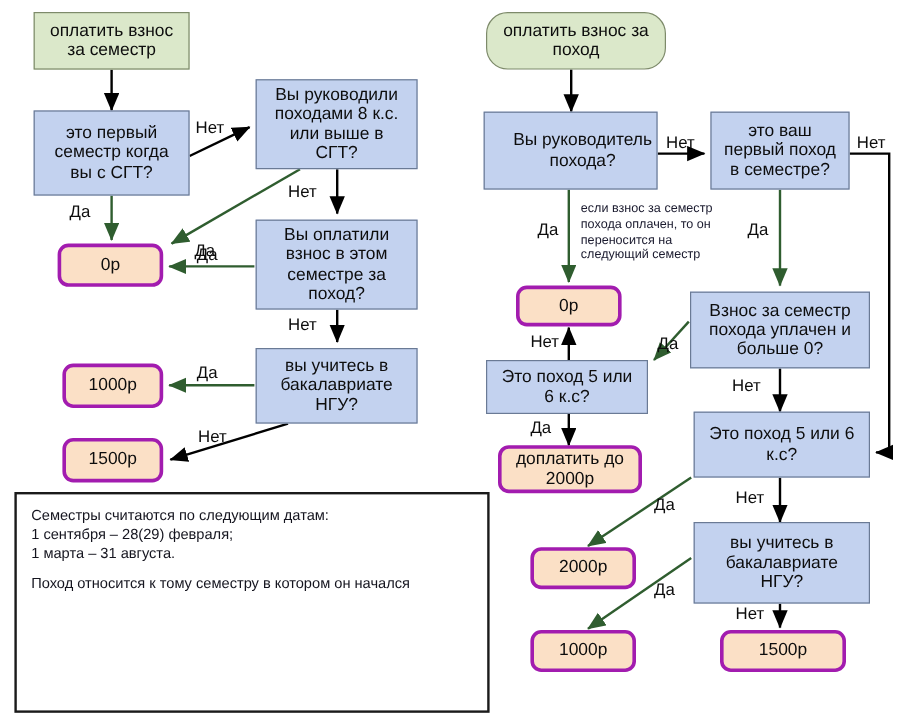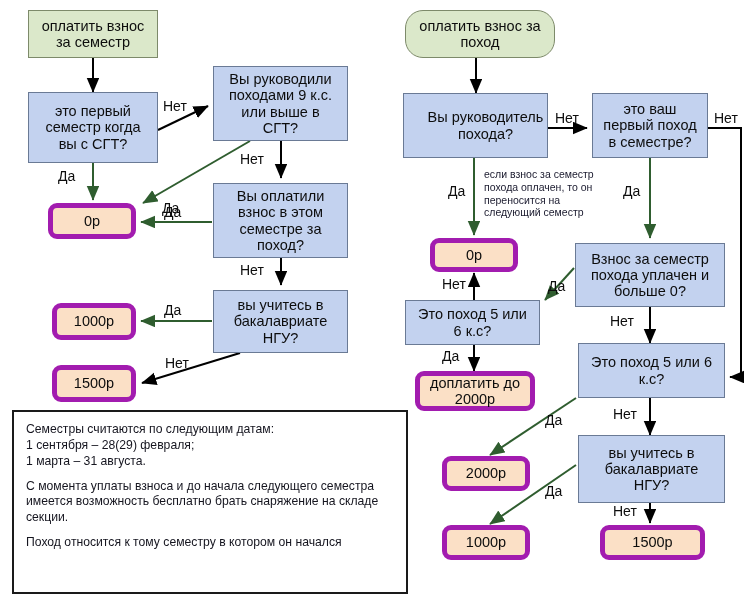--- a/index.html
+++ b/index.html
@@ -42,21 +42,21 @@
     border: 1px solid #7d8a6a;
     font-size: 14.5px;
   }
   .node.decision {
     background: #c3d2ef;
     border: 1px solid #6a7a95;
     font-size: 14.5px;
   }
   .node.result {
     background: #fbe0c6;
-    border: 5px solid #a21caf;
+    border: 3px solid #a21caf;
     border-radius: 9px;
     font-size: 14.5px;
   }
   .edge-label {
     position: absolute;
     font-size: 14px;
     color: #0d0d0d;
     z-index: 3;
     white-space: nowrap;
   }
@@ -149,21 +149,21 @@
   </svg>
 
   <div class="node start" style="left:28px; top:10px; width:130px; height:48px;">оплатить взнос
 за семестр</div>
 
   <div class="node decision" style="left:28px; top:92px; width:130px; height:71px;">это первый
 семестр когда
 вы с СГТ?</div>
 
   <div class="node decision" style="left:213px; top:66px; width:135px; height:75px;">Вы руководили
-походами 9 к.с.
+походами 8 к.с.
 или выше в
 СГТ?</div>
 
   <div class="node decision" style="left:213px; top:183px; width:135px; height:75px;">Вы оплатили
 взнос в этом
 семестре за
 поход?</div>
 
   <div class="node decision" style="left:213px; top:290px; width:135px; height:63px;">вы учитесь в
 бакалавриате
@@ -234,17 +234,16 @@
   <span class="edge-label" style="left:442px; top:348px;">Да</span>
   <span class="edge-label" style="left:545px; top:412px;">Да</span>
   <span class="edge-label" style="left:613px; top:406px;">Нет</span>
   <span class="edge-label" style="left:545px; top:483px;">Да</span>
   <span class="edge-label" style="left:613px; top:503px;">Нет</span>
 
   <div id="notes-box">
     <p>Семестры считаются по следующим датам:
 1 сентября – 28(29) февраля;
 1 марта – 31 августа.</p>
-    <p>С момента уплаты взноса и до начала следующего семестра имеется возможность бесплатно брать снаряжение на складе секции.</p>
     <p>Поход относится к тому семестру в котором он начался</p>
   </div>
 
 </div>
 
 </body></html>

